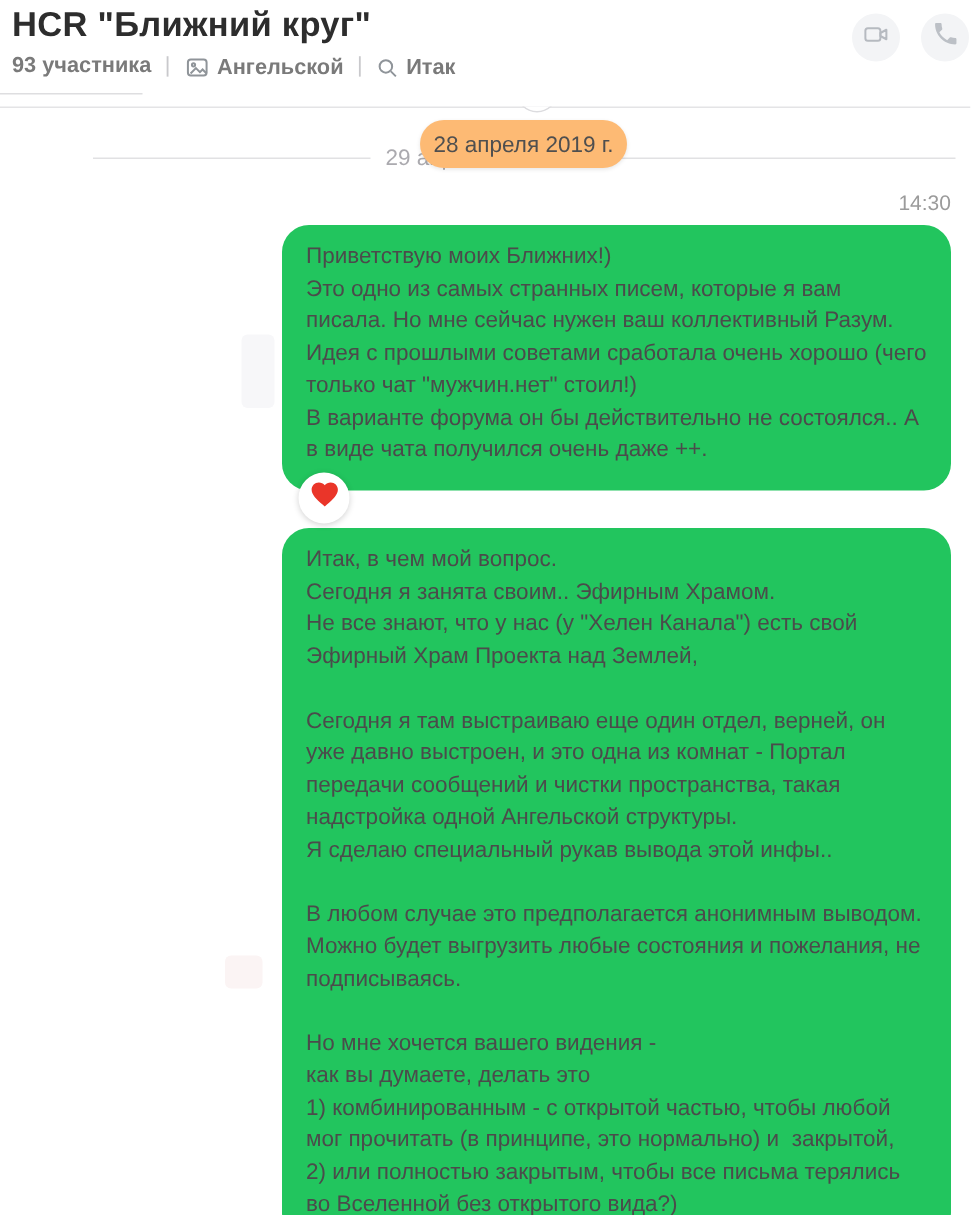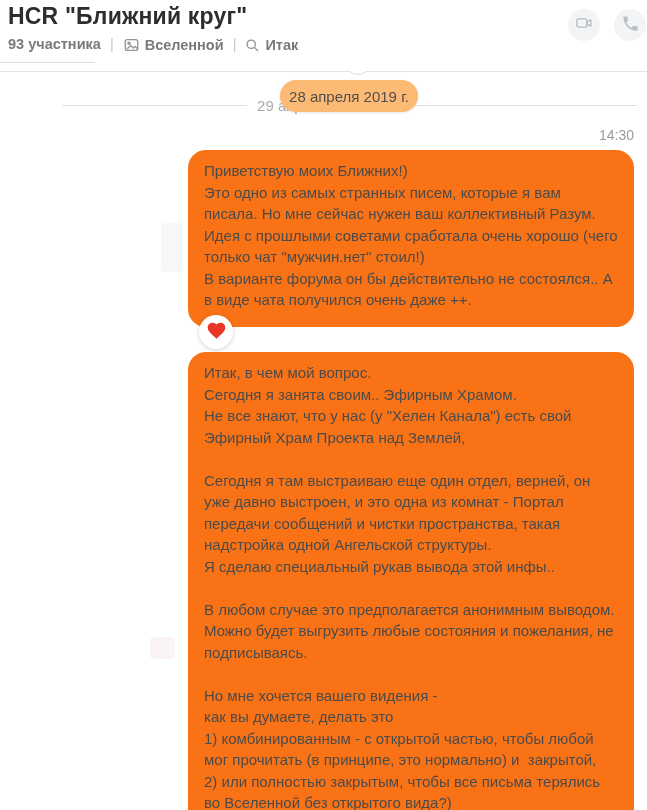--- a/index.html
+++ b/index.html
@@ -68,21 +68,21 @@
     font-size:15px;color:#4f4f4f;
   }
 
   .timestamp{
     position:absolute;right:13px;top:127px;
     font-size:14px;color:#9b9b9b;z-index:2;margin-left:44px;
   }
 
   .bubble{
     position:absolute;left:188px;width:446px;box-sizing:border-box;
-    background:#f97316;border-radius:18px;
+    background:#22c55e;border-radius:18px;
     padding:10px 16px 12px 16px;
     font-size:15px;line-height:21.5px;color:#4b4b4b;
     white-space:pre-wrap;overflow-wrap:break-word;z-index:2;
   }
   .bubble.msg-1{top:150px;min-height:177px;}
   .bubble.msg-2{top:352px;min-height:451px;}
 
   .reaction{
     position:absolute;left:199px;top:315px;width:34px;height:34px;z-index:5;
     background:#ffffff;border-radius:50%;
@@ -105,21 +105,21 @@
       <span>93 участника</span>
       <span class="sep">|</span>
       <span class="link">
         <span>
           <svg width="17" height="16" viewBox="0 0 18 18" fill="none" stroke="#8f9499" stroke-width="1.5">
             <rect x="2" y="3" width="14" height="12" rx="2.2"></rect>
             <circle cx="6.2" cy="7" r="1.2"></circle>
             <path d="M4 13.5l4-4 3 3 2-2 3 3"></path>
           </svg>
         </span>
-        <span>Вселенной</span>
+        <span>Ангельской</span>
       </span>
       <span class="sep">|</span>
       <span class="link">
         <span>
           <svg width="15" height="15" viewBox="0 0 18 18" fill="none" stroke="#8f9499" stroke-width="1.6">
             <circle cx="7.5" cy="7.5" r="5"></circle>
             <path d="M11.5 11.5l4 4"></path>
           </svg>
         </span>
         <span>Итак</span>

